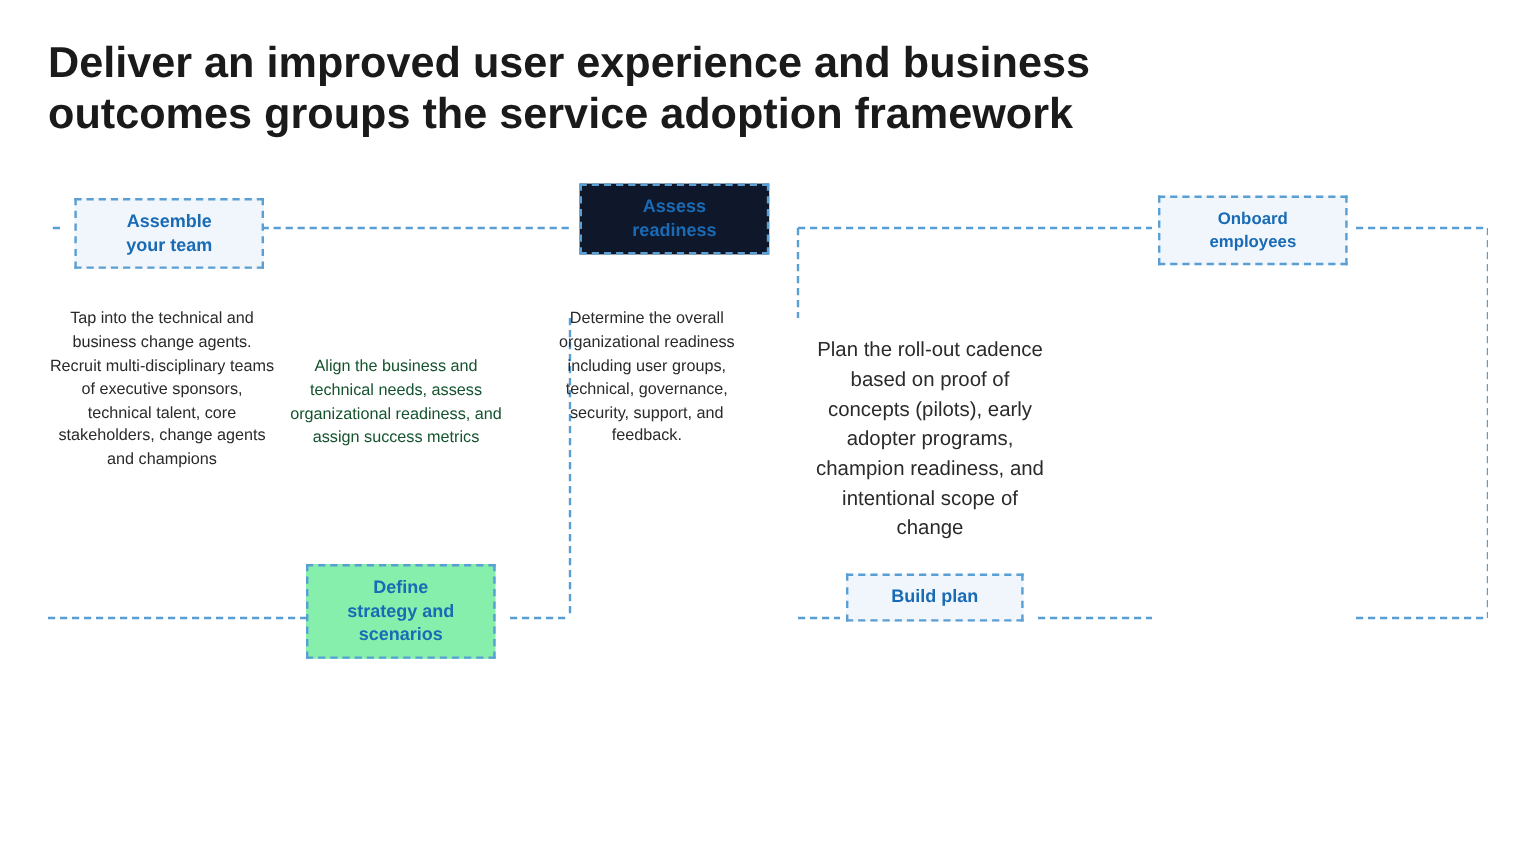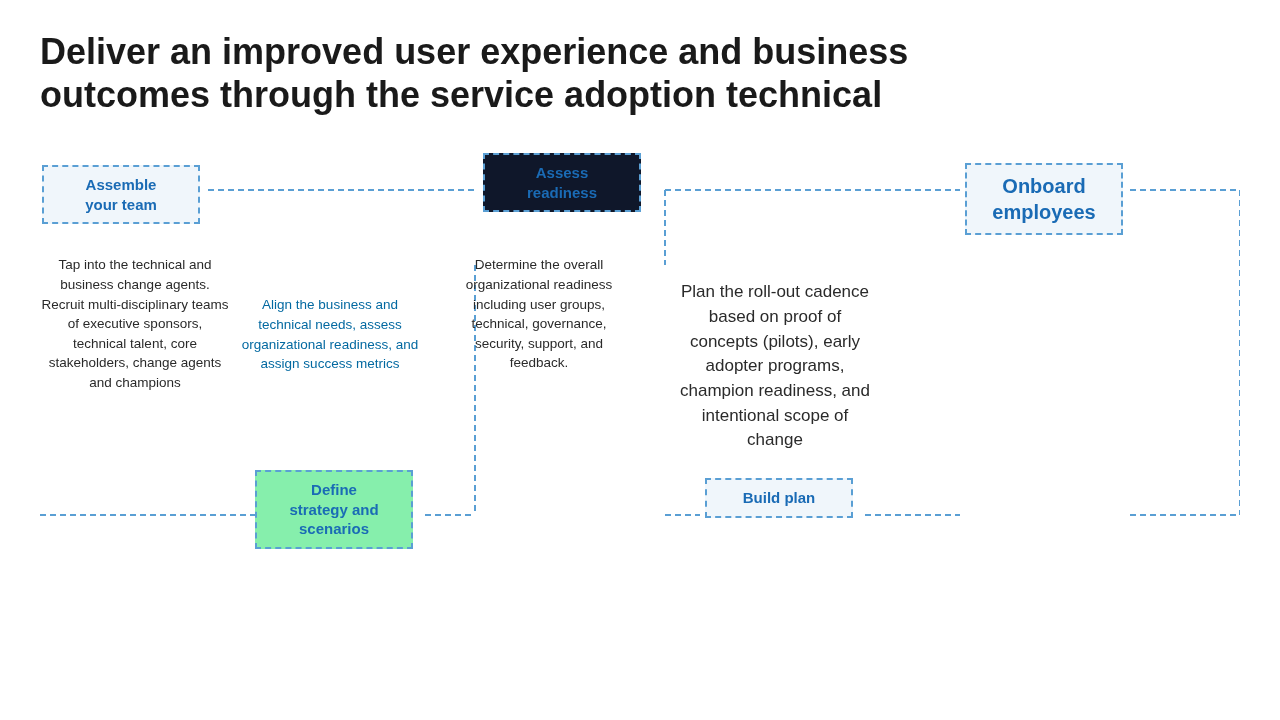--- a/index.html
+++ b/index.html
@@ -53,21 +53,21 @@
       font-weight: 700;
       font-size: 15px;
       line-height: 1.3;
     }
   </style>
 </head>
 <body>
 
 <h1 class="page-title">
   <span>Deliver an improved user experience and business</span><br>
-  <span>outcomes through the service adoption technical</span>
+  <span>outcomes groups the service adoption framework</span>
 </h1>
 
 <div class="diagram">
 
   <svg class="connectors-svg" xmlns="http://www.w3.org/2000/svg">
 
     <line x1="168" y1="55" x2="435" y2="55" stroke="#5a9fd4" stroke-width="2" stroke-dasharray="6,4"></line>
 
     <line x1="625" y1="55" x2="920" y2="55" stroke="#5a9fd4" stroke-width="2" stroke-dasharray="6,4"></line>
 
@@ -84,36 +84,36 @@
 
     <line x1="625" y1="380" x2="660" y2="380" stroke="#5a9fd4" stroke-width="2" stroke-dasharray="6,4"></line>
 
     <line x1="825" y1="380" x2="920" y2="380" stroke="#5a9fd4" stroke-width="2" stroke-dasharray="6,4"></line>
 
     <line x1="1090" y1="380" x2="1200" y2="380" stroke="#5a9fd4" stroke-width="2" stroke-dasharray="6,4"></line>
 
     <line x1="625" y1="55" x2="625" y2="130" stroke="#5a9fd4" stroke-width="2" stroke-dasharray="6,4"></line>
   </svg>
 
-  <div class="assemble-box step-box-inner" style="position:absolute; left:2px; top:30px; border:2px dashed #5a9fd4; background:#f0f6fb; padding:8px 24px; text-align:center; min-width:158px;">
+  <div class="assemble-box step-box-inner" style="position:absolute; left:22px; top:30px; border:2px dashed #5a9fd4; background:#f0f6fb; padding:8px 24px; text-align:center; min-width:158px;">
     <span style="color:#1a6bb5; font-weight:700; font-size:15px; line-height:1.3; white-space:pre-line;">Assemble
 your team</span>
   </div>
 
   <div style="position:absolute; left:0px; top:120px; max-width:190px; font-size:13.5px; color:#2a2a2a; text-align:center; line-height:1.45;">
     <span>Tap into the technical and business change agents. Recruit multi-disciplinary teams of executive sponsors, technical talent, core stakeholders, change agents and champions</span>
   </div>
 
   <div style="position:absolute; left:215px; top:335px; border:2px dashed #5a9fd4; background:#86efac; padding:8px 14px; text-align:center; min-width:158px;">
     <span style="color:#1a6bb5; font-weight:700; font-size:15px; line-height:1.3; white-space:pre-line;">Define
 strategy and
 scenarios</span>
   </div>
 
-  <div style="position:absolute; left:200px; top:160px; max-width:180px; font-size:13.5px; color:#0369a1; text-align:center; line-height:1.45;">
+  <div style="position:absolute; left:200px; top:160px; max-width:180px; font-size:13.5px; color:#14532d; text-align:center; line-height:1.45;">
     <span>Align the business and technical needs, assess organizational readiness, and assign success metrics</span>
   </div>
 
   <div style="position:absolute; left:443px; top:18px; border:2px dashed #5a9fd4; background:#0f172a; padding:8px 14px; text-align:center; min-width:158px;">
     <span style="color:#1a6bb5; font-weight:700; font-size:15px; line-height:1.3; white-space:pre-line;">Assess
 readiness</span>
   </div>
 
   <div style="position:absolute; left:409px; top:120px; max-width:180px; font-size:13.5px; color:#2a2a2a; text-align:center; line-height:1.45;">
     <span>Determine the overall organizational readiness including user groups, technical, governance, security, support, and feedback.</span>
@@ -121,18 +121,18 @@
 
   <div style="position:absolute; left:665px; top:343px; border:2px dashed #5a9fd4; background:#f0f6fb; padding:8px 32px; text-align:center; min-width:148px;">
     <span style="color:#1a6bb5; font-weight:700; font-size:15px; line-height:1.3;">Build plan</span>
   </div>
 
   <div style="position:absolute; left:640px; top:145px; max-width:190px; font-size:17px; color:#2a2a2a; text-align:center; line-height:1.45;">
     <span>Plan the roll-out cadence based on proof of concepts (pilots), early adopter programs, champion readiness, and intentional scope of change</span>
   </div>
 
   <div style="position:absolute; left:925px; top:28px; border:2px dashed #5a9fd4; background:#f0f6fb; padding:8px 14px; text-align:center; min-width:158px;">
-    <span style="color:#1a6bb5; font-weight:700; font-size:20px; line-height:1.3; white-space:pre-line;">Onboard
+    <span style="color:#1a6bb5; font-weight:700; font-size:14px; line-height:1.3; white-space:pre-line;">Onboard
 employees</span>
   </div>
 
 
 </div>
 
 </body></html>

